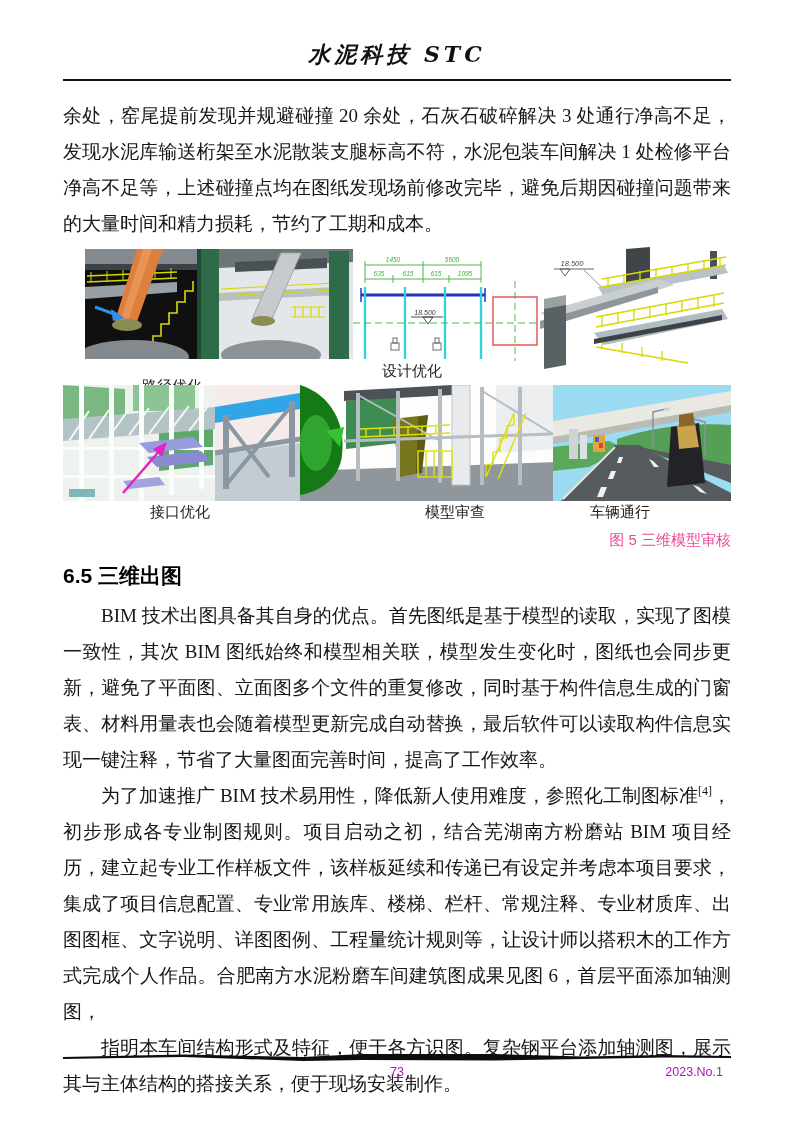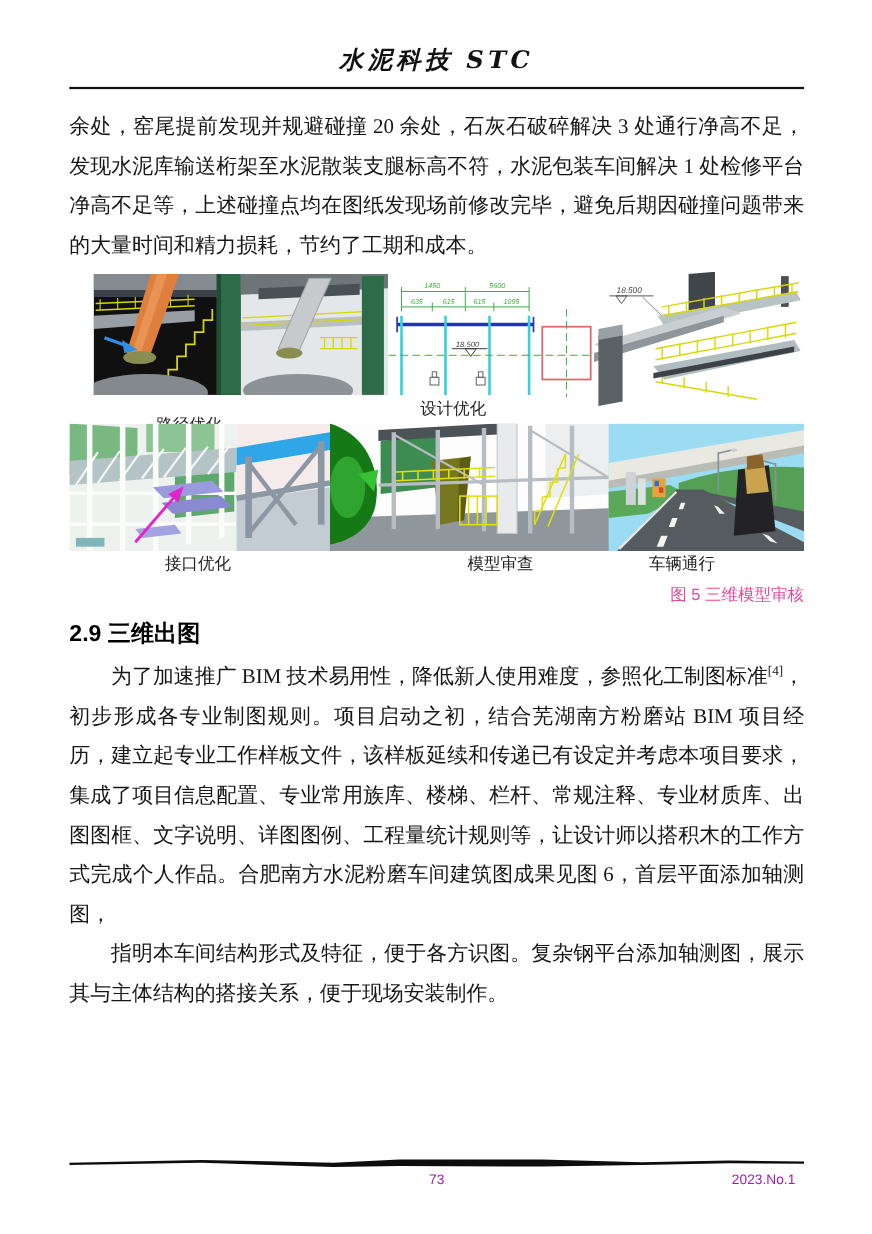--- a/index.html
+++ b/index.html
@@ -261,22 +261,23 @@
         </svg>
       </div>
 
       <div class="fig-label" style="left:57px;top:256px">接口优化</div>
       <div class="fig-label" style="left:332px;top:256px">模型审查</div>
       <div class="fig-label" style="left:497px;top:256px">车辆通行</div>
     </div>
 
     <div class="fig-caption">图 5  三维模型审核</div>
 
-    <h3 class="section-heading">2.9 三维出图</h3>
-
+    <h3 class="section-heading">6.5 三维出图</h3>
+
+    <p class="body-par indent">BIM 技术出图具备其自身的优点。首先图纸是基于模型的读取，实现了图模一致性，其次 BIM 图纸始终和模型相关联，模型发生变化时，图纸也会同步更新，避免了平面图、立面图多个文件的重复修改，同时基于构件信息生成的门窗表、材料用量表也会随着模型更新完成自动替换，最后软件可以读取构件信息实现一键注释，节省了大量图面完善时间，提高了工作效率。</p>
     <p class="body-par indent"><span>为了加速推广 BIM 技术易用性，降低新人使用难度，参照化工制图标准</span><span class="sup">[4]</span><span>，初步形成各专业制图规则。项目启动之初，结合芜湖南方粉磨站 BIM 项目经历，建立起专业工作样板文件，该样板延续和传递已有设定并考虑本项目要求，集成了项目信息配置、专业常用族库、楼梯、栏杆、常规注释、专业材质库、出图图框、文字说明、详图图例、工程量统计规则等，让设计师以搭积木的工作方式完成个人作品。合肥南方水泥粉磨车间建筑图成果见图 6，首层平面添加轴测图，</span></p>
     <p class="body-par indent">指明本车间结构形式及特征，便于各方识图。复杂钢平台添加轴测图，展示其与主体结构的搭接关系，便于现场安装制作。</p>
   </div>
 
   <div class="footer">
     <div class="footer-line">
       <svg width="668" height="9" viewBox="0 0 668 9">
         <polygon points="0,4 120,1.5 240,4 300,1 430,1 520,3.5 600,2 668,3 668,5 600,4.5 520,6 430,7.5 300,7 240,8 120,4 0,6" fill="#0d0d0d"></polygon>
       </svg>
     </div>

